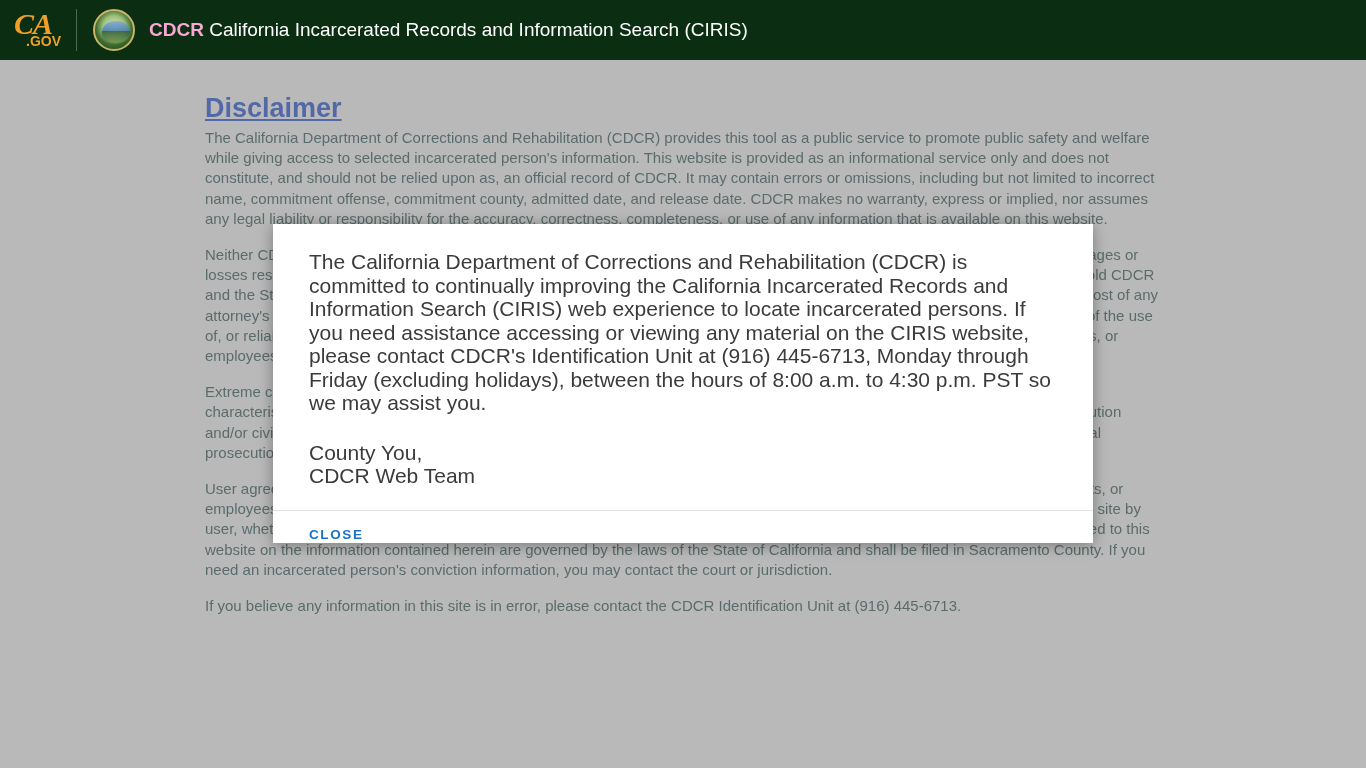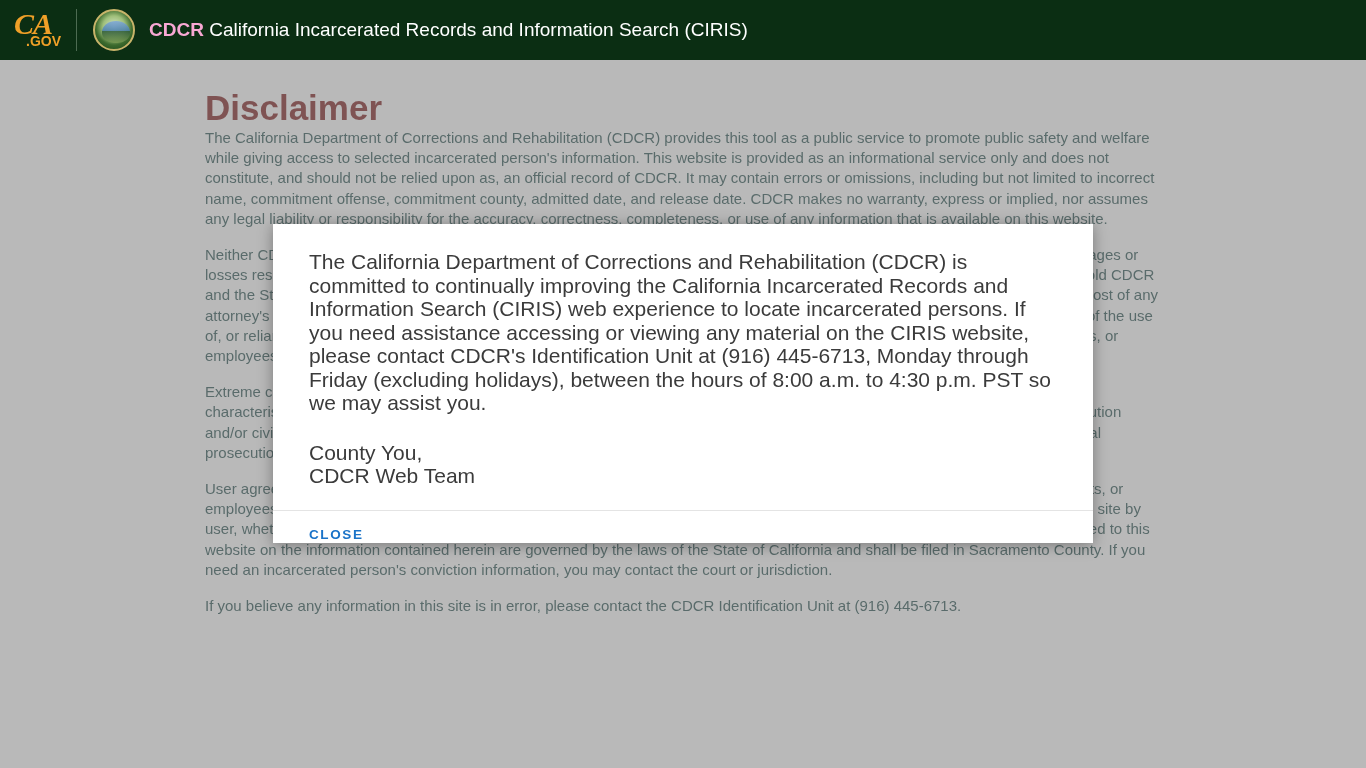--- a/index.html
+++ b/index.html
@@ -98,25 +98,26 @@
     position: absolute;
     top: 60px; left: 0;
     width: 1366px;
     height: 708px;
     background: #ffffff;
     padding: 28px 205px 0 205px;
     overflow: hidden;
   }
   h1.disclaimer-title {
     margin: 0 0 0 0;
-    font-size: 35px;
+    font-size: 27px;
     line-height: 40px;
-    color: #7f1d1d;
+    color: #1d4ed8;
     font-weight: bold;
     letter-spacing: 0px;
+    text-decoration: underline;
   }
   .lede {
     margin: 10px 0 14px 0;
     font-size: 16.5px;
     font-weight: bold;
     color: #2b2b2b;
     line-height: 22px;
   }
   .para {
     margin: 0 0 16px 0;

